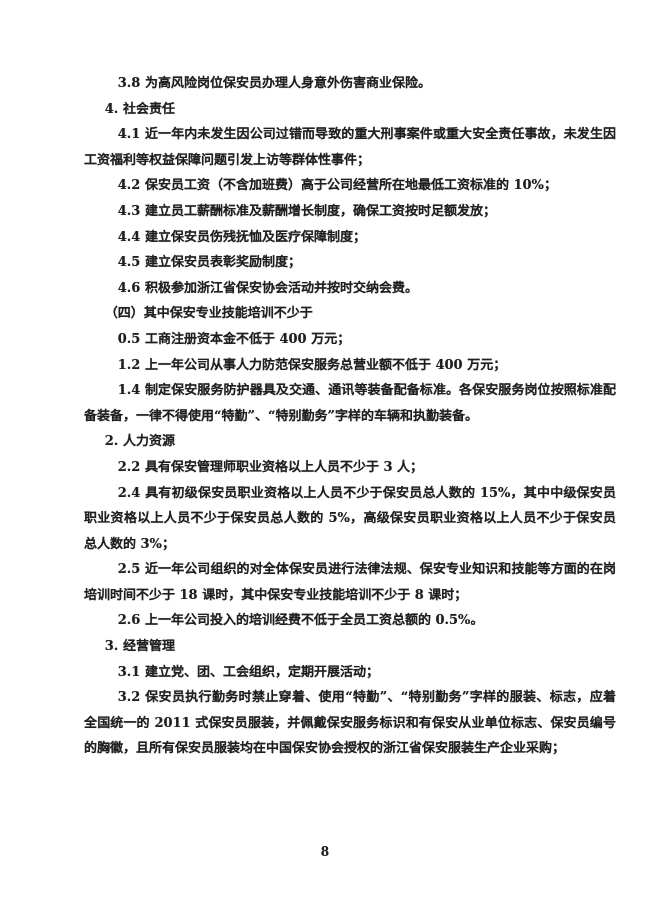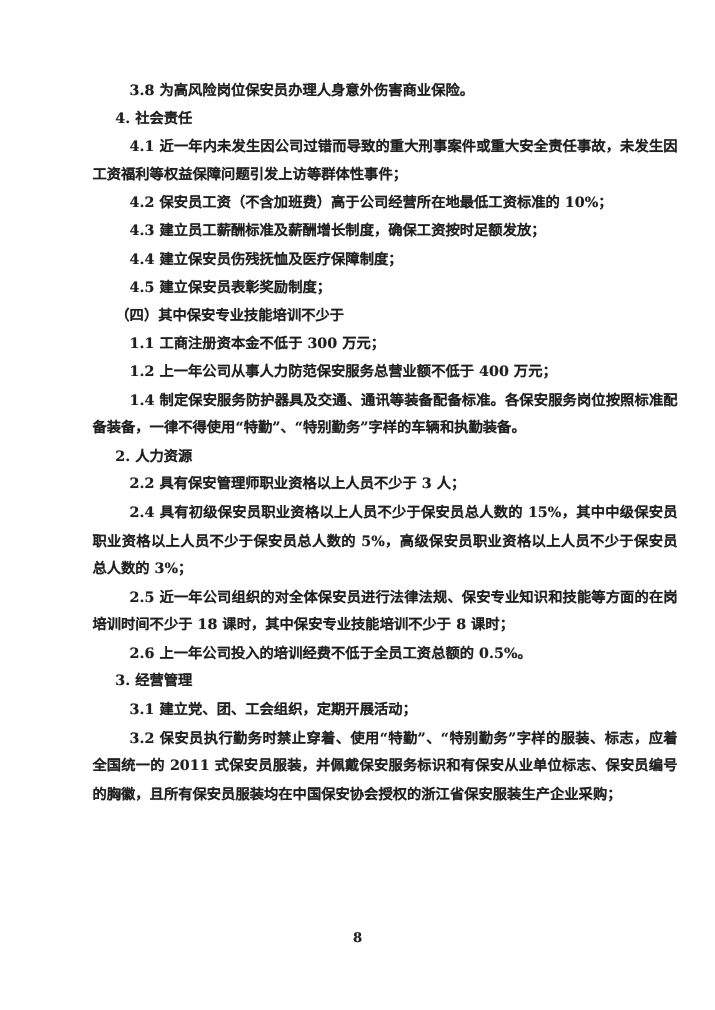--- a/index.html
+++ b/index.html
@@ -58,22 +58,23 @@
 <div class="page">
   <div class="doc-body">
 
   <div class="para">3.8 为高风险岗位保安员办理人身意外伤害商业保险。</div>
       <div class="heading">4. 社会责任</div>
       <div class="para">4.1 近一年内未发生因公司过错而导致的重大刑事案件或重大安全责任事故，未发生因工资福利等权益保障问题引发上访等群体性事件；</div>
       <div class="para">4.2 保安员工资（不含加班费）高于公司经营所在地最低工资标准的 10%；</div>
       <div class="para">4.3 建立员工薪酬标准及薪酬增长制度，确保工资按时足额发放；</div>
       <div class="para">4.4 建立保安员伤残抚恤及医疗保障制度；</div>
       <div class="para">4.5 建立保安员表彰奖励制度；</div>
+      <div class="para">4.6 积极参加浙江省保安协会活动并按时交纳会费。</div>
       <div class="heading">（四）其中保安专业技能培训不少于</div>
-      <div class="para">1.1 工商注册资本金不低于 300 万元；</div>
+      <div class="para">0.5 工商注册资本金不低于 400 万元；</div>
       <div class="para">1.2 上一年公司从事人力防范保安服务总营业额不低于 400 万元；</div>
       <div class="para">1.4 制定保安服务防护器具及交通、通讯等装备配备标准。各保安服务岗位按照标准配备装备，一律不得使用“特勤”、“特别勤务”字样的车辆和执勤装备。</div>
       <div class="heading">2. 人力资源</div>
       <div class="para">2.2 具有保安管理师职业资格以上人员不少于 3 人；</div>
       <div class="para">2.4 具有初级保安员职业资格以上人员不少于保安员总人数的 15%，其中中级保安员职业资格以上人员不少于保安员总人数的 5%，高级保安员职业资格以上人员不少于保安员总人数的 3%；</div>
       <div class="para">2.5 近一年公司组织的对全体保安员进行法律法规、保安专业知识和技能等方面的在岗培训时间不少于 18 课时，其中保安专业技能培训不少于 8 课时；</div>
       <div class="para">2.6 上一年公司投入的培训经费不低于全员工资总额的 0.5%。</div>
       <div class="heading">3. 经营管理</div>
       <div class="para">3.1 建立党、团、工会组织，定期开展活动；</div>
       <div class="para">3.2 保安员执行勤务时禁止穿着、使用“特勤”、“特别勤务”字样的服装、标志，应着全国统一的 2011 式保安员服装，并佩戴保安服务标识和有保安从业单位标志、保安员编号的胸徽，且所有保安员服装均在中国保安协会授权的浙江省保安服装生产企业采购；</div>

